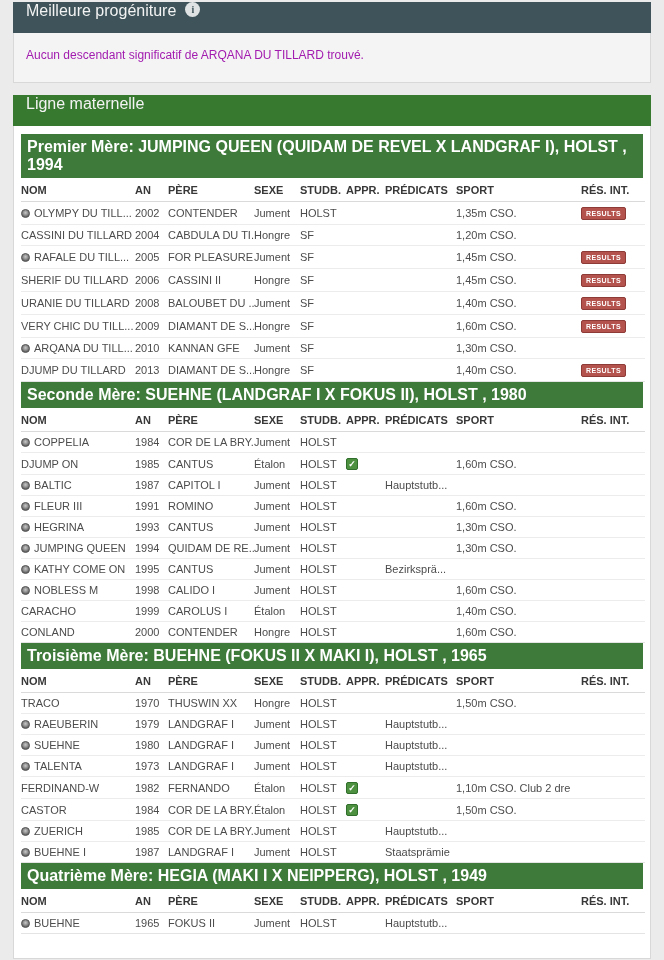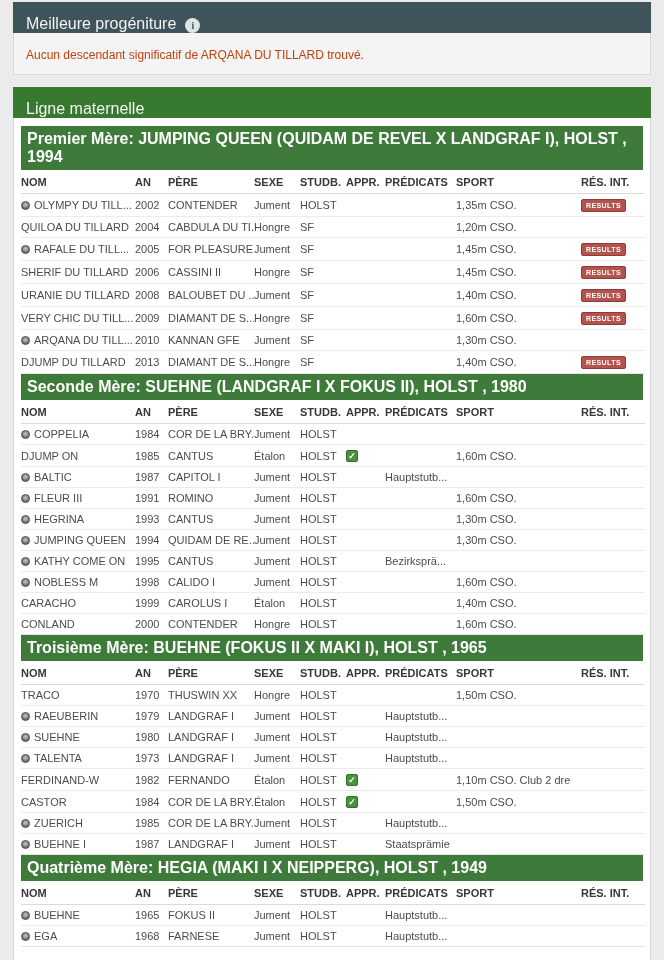--- a/index.html
+++ b/index.html
@@ -8,31 +8,31 @@
     width:664px; height:960px;
     background:#ebebeb;
     font-family:"Liberation Sans", sans-serif;
     overflow:hidden;
   }
   .page { padding:2px 13px 0 13px; }
 
   
   .card { margin-bottom:12px; }
   .card-head {
-    height:31px; display:flex; align-items:flex-end;
+    height:31px; display:flex; align-items:flex-start;
     padding:0 13px; color:#f3f3f3; font-size:16px;
   }
   .card-head.dark  { background:#3e545a; }
   .card-head.green { background:#37792f; }
   .card-body {
     border:1px solid #d8d8d8; border-top:none;
   }
   .card-body.muted {
-    background:#f4f4f4; padding:15px 12px 12px 12px;
-    font-size:12px; color:#c2410c;
+    background:#f4f4f4; padding:15px 12px 20px 12px;
+    font-size:12px; color:#a21caf;
   }
   .card-body.panel {
     background:#ffffff; padding:8px 7px 24px 7px;
   }
 
   .info-icon {
     display:inline-flex; align-items:center; justify-content:center;
     width:15px; height:15px; margin-left:9px;
     border-radius:50%; background:#dfe3e3; color:#3e545a;
     font-size:10px; font-weight:bold; font-family:"Liberation Serif", serif;
@@ -124,21 +124,21 @@
                 <td class="c-an">2002</td>
                 <td class="c-pere">CONTENDER</td>
                 <td class="c-sexe">Jument</td>
                 <td class="c-studb">HOLST</td>
                 <td class="c-appr"></td>
                 <td class="c-pred"></td>
                 <td class="c-sport">1,35m CSO.</td>
                 <td class="c-res"><span class="res-badge">RESULTS</span></td>
               </tr>
               <tr>
-                <td class="c-nom">QUILOA DU TILLARD</td>
+                <td class="c-nom">CASSINI DU TILLARD</td>
                 <td class="c-an">2004</td>
                 <td class="c-pere">CABDULA DU TI...</td>
                 <td class="c-sexe">Hongre</td>
                 <td class="c-studb">SF</td>
                 <td class="c-appr"></td>
                 <td class="c-pred"></td>
                 <td class="c-sport">1,20m CSO.</td>
                 <td class="c-res"></td>
               </tr>
               <tr>
@@ -469,30 +469,19 @@
                 <td class="c-nom"><span class="hicon"></span>BUEHNE</td>
                 <td class="c-an">1965</td>
                 <td class="c-pere">FOKUS II</td>
                 <td class="c-sexe">Jument</td>
                 <td class="c-studb">HOLST</td>
                 <td class="c-appr"></td>
                 <td class="c-pred">Hauptstutb...</td>
                 <td class="c-sport"></td>
                 <td class="c-res"></td>
               </tr>
-              <tr>
-                <td class="c-nom"><span class="hicon"></span>EGA</td>
-                <td class="c-an">1968</td>
-                <td class="c-pere">FARNESE</td>
-                <td class="c-sexe">Jument</td>
-                <td class="c-studb">HOLST</td>
-                <td class="c-appr"></td>
-                <td class="c-pred">Hauptstutb...</td>
-                <td class="c-sport"></td>
-                <td class="c-res"></td>
-              </tr>
             </tbody>
           </table>
         </div>
       </div>
   </section>
 
 </div>
 
 </body></html>

